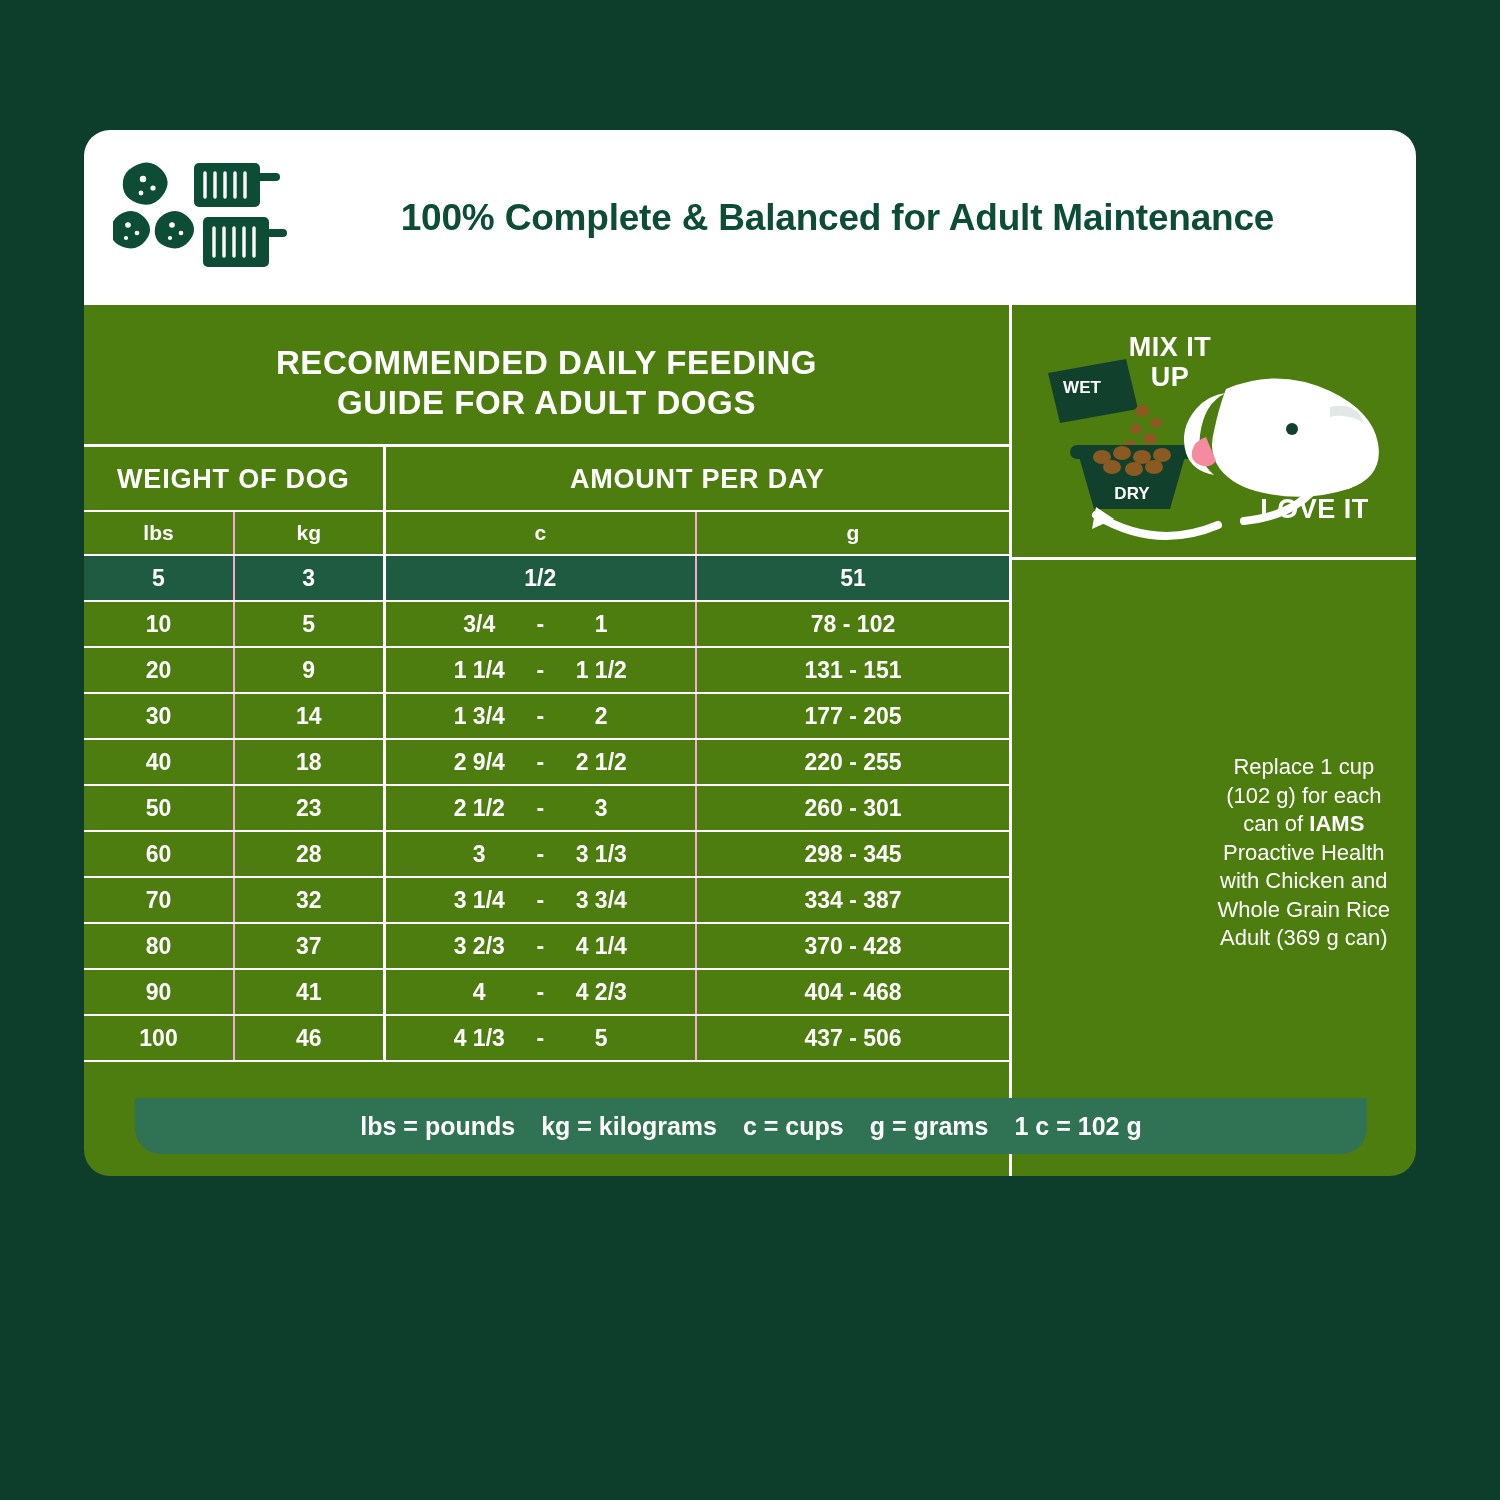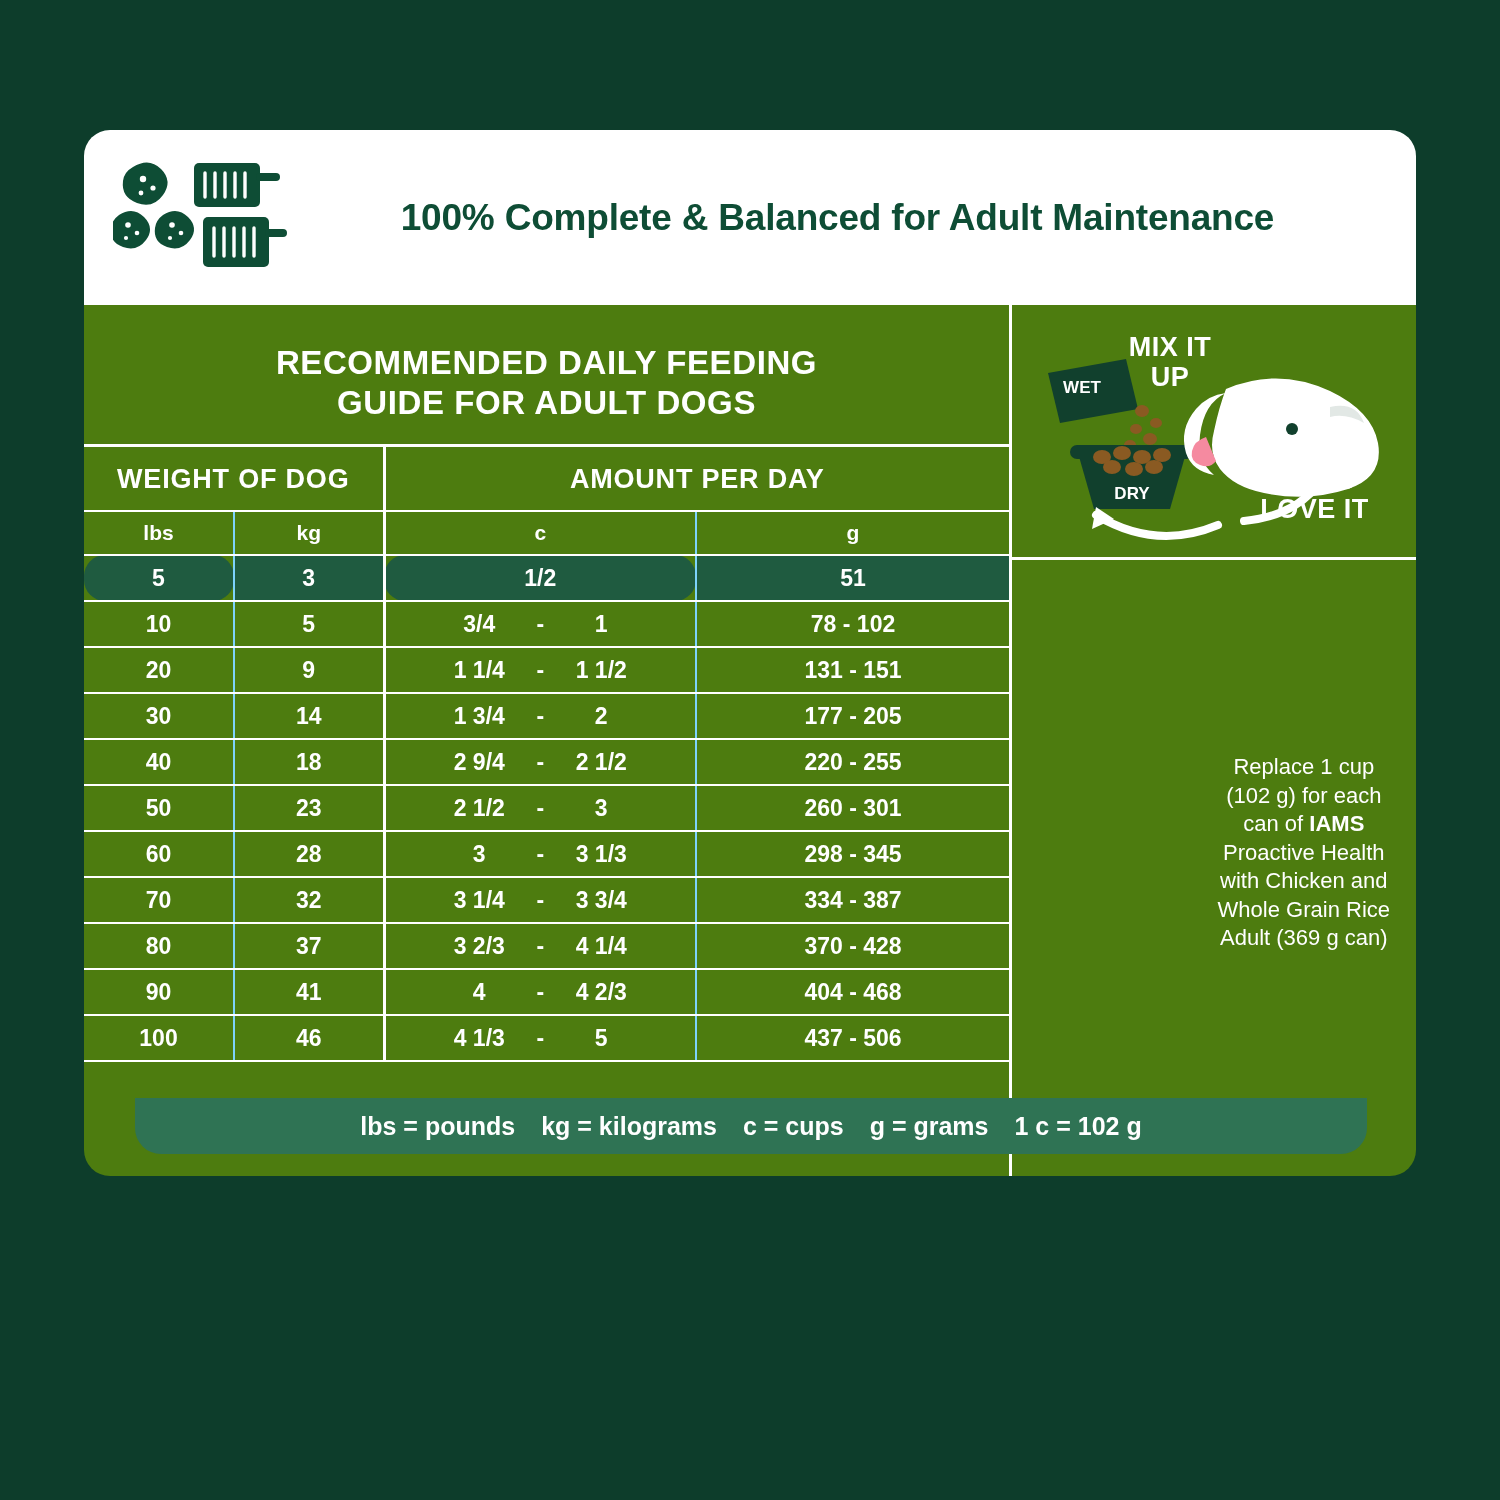--- a/index.html
+++ b/index.html
@@ -115,21 +115,21 @@
   .th-unit {
     font-size: 21px;
     padding: 9px 0 9px 0;
     height: 44px;
   }
   td.cell {
     font-size: 23px;
     padding: 7px 0 7px 0;
     height: 46px;
   }
-  .vline-right { border-right: 2px solid #7dd3fc; border-radius: 21px; }
+  .vline-right { border-right: 2px solid #f9a8d4; }
   .vline-thick { border-right: 3px solid #ffffff; }
   .col-lbs { width: 150px; }
   .col-kg  { width: 150px; }
   .col-c   { width: 312px; }
   .col-g   { width: 313px; }
   tr.shade td { background: #1f5b40; }
   td.no-bottom { border-bottom: none; }
 
   .amt {
     display: flex;

